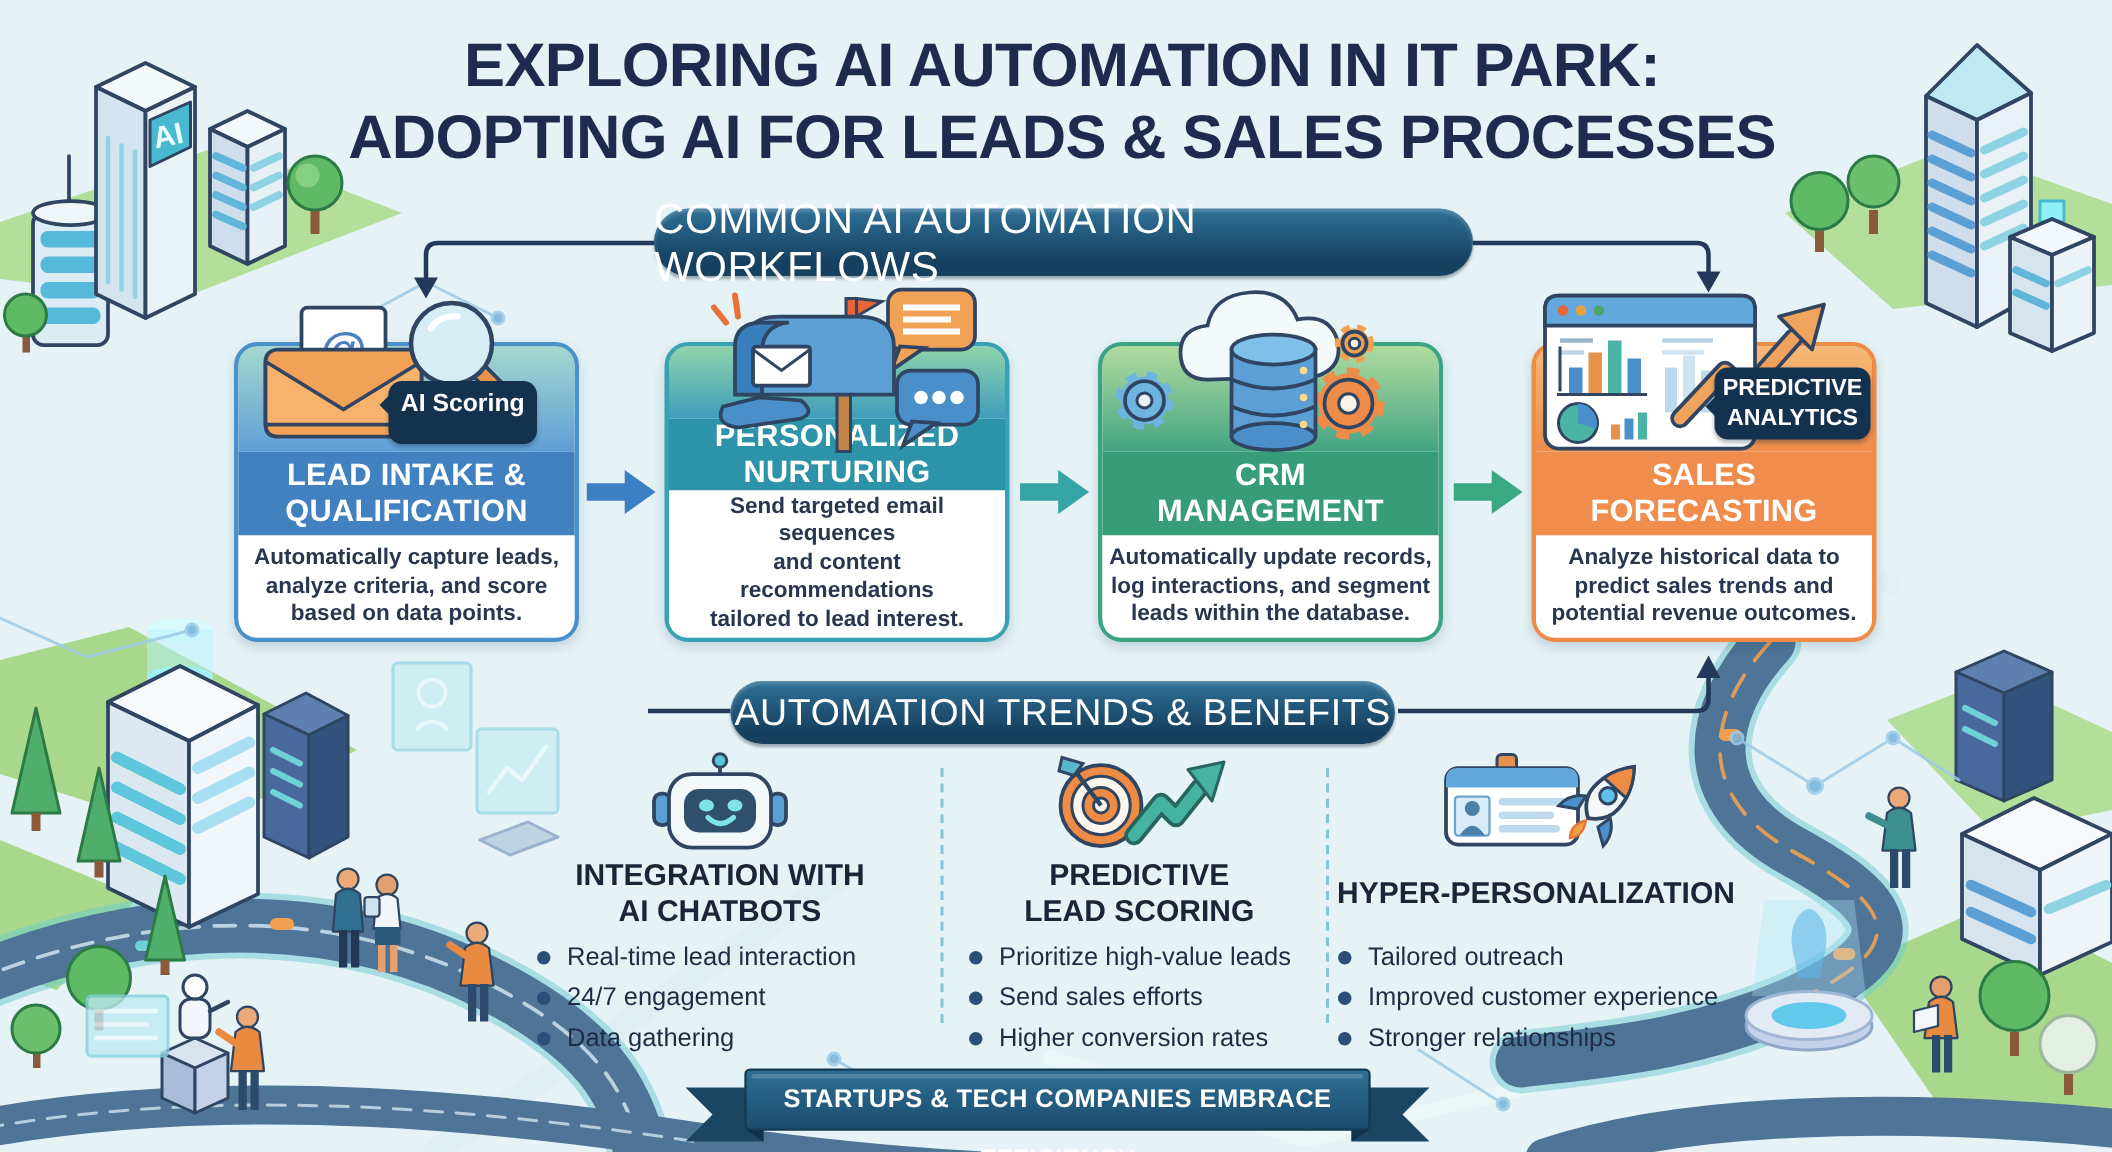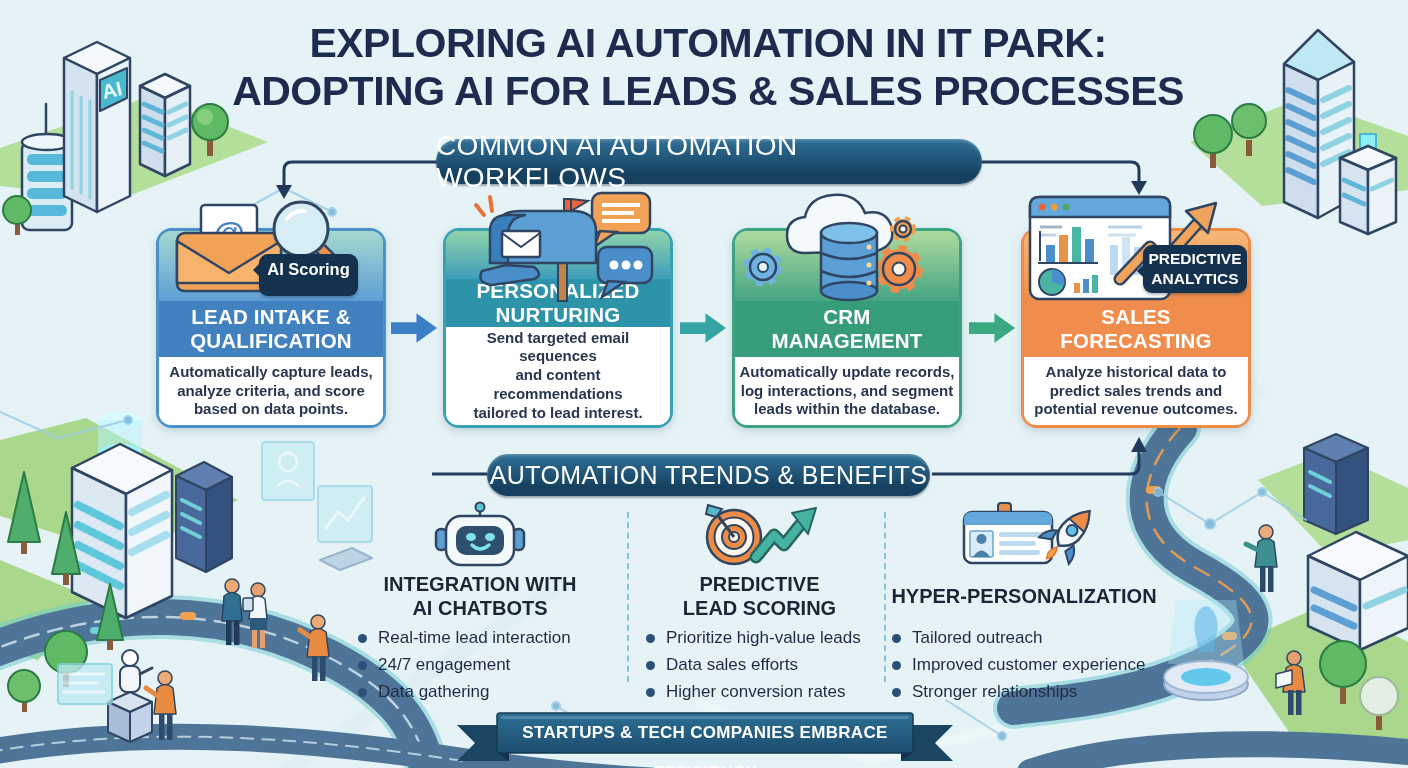--- a/index.html
+++ b/index.html
@@ -551,21 +551,21 @@
         <polygon points="8,4 22,8 16,16 6,13" fill="#57b8c9" stroke="#2f4562" stroke-width="2"></polygon>
         <path d="M56 56 L74 34 L84 44 L100 24" stroke="#27655f" stroke-width="13" fill="none" stroke-linecap="round" stroke-linejoin="round"></path>
         <path d="M56 56 L74 34 L84 44 L100 24" stroke="#45b2a2" stroke-width="8" fill="none" stroke-linecap="round" stroke-linejoin="round"></path>
         <polygon points="92,12 116,7 108,33" fill="#45b2a2" stroke="#27655f" stroke-width="2" stroke-linejoin="round"></polygon>
       </svg>
     </div>
     <h3 class="trend-title">PREDICTIVE
 LEAD SCORING</h3>
     <ul class="trend-bullets">
       <li>Prioritize high-value leads</li>
-      <li>Data sales efforts</li>
+      <li>Send sales efforts</li>
       <li>Higher conversion rates</li>
     </ul>
   </section>
 
   <section class="trend trend-3">
     <div class="trend-icon">
       <svg width="140" height="68" viewBox="0 0 140 68">
         <rect x="44" y="2" width="13" height="13" rx="3" fill="#e8914d" stroke="#2f4562" stroke-width="2"></rect>
         <rect x="10" y="11" width="88" height="51" rx="8" fill="#ffffff" stroke="#2f4562" stroke-width="2.5"></rect>
         <path d="M10 19 Q10 11 18 11 L90 11 Q98 11 98 19 L98 24 L10 24 Z" fill="#63a8dc"></path>

